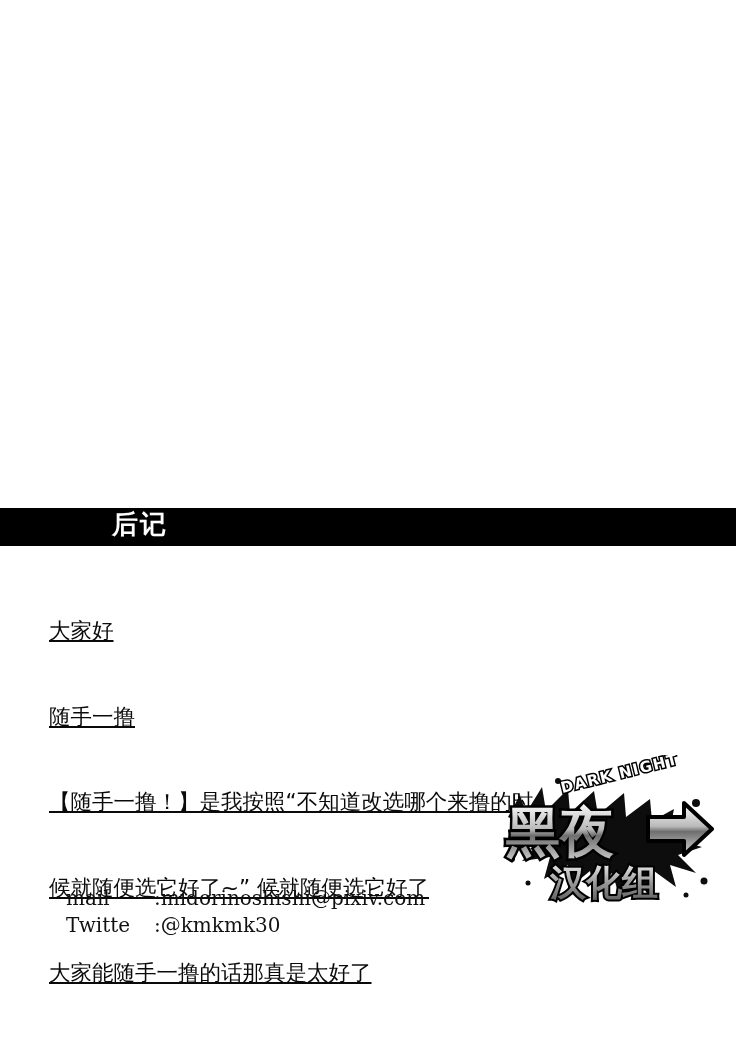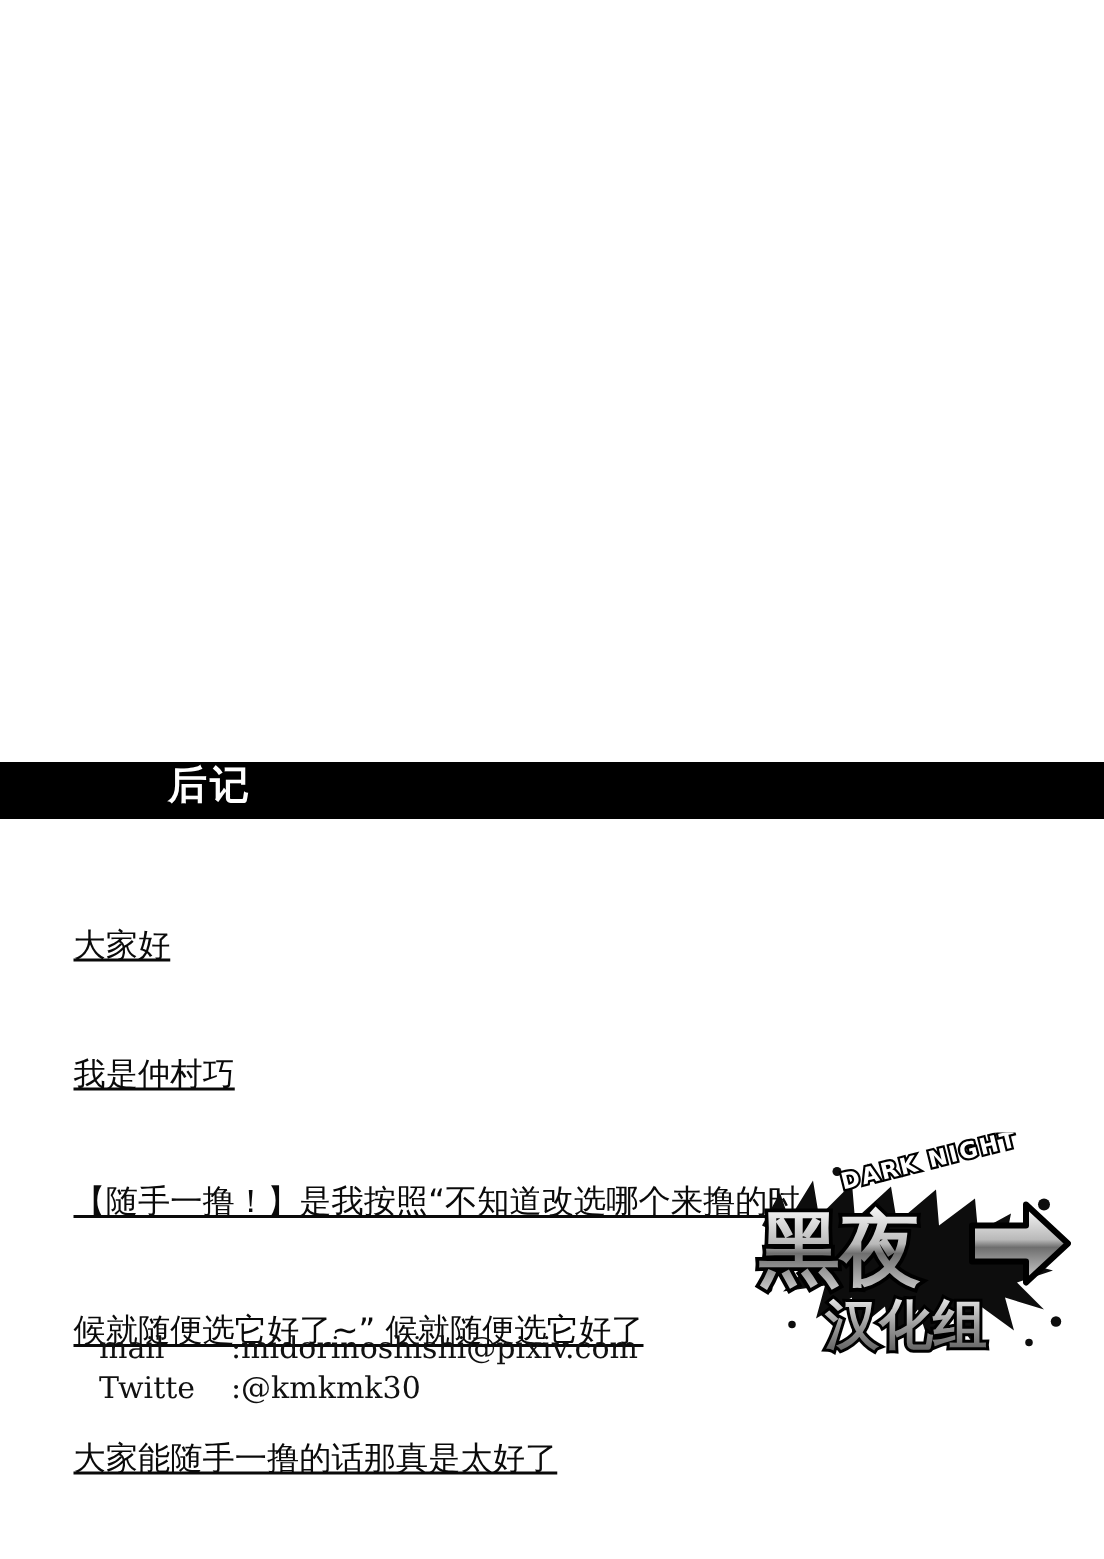--- a/index.html
+++ b/index.html
@@ -109,21 +109,21 @@
 
 <div class="page">
 
   <div class="blank-top"></div>
 
   <div class="header-band"></div>
   <div class="header-title">后记</div>
 
   <div class="afterword">
     <div>大家好</div>
-    <div>我是仲村巧</div>
+    <div>随手一撸</div>
     <div>【随手一撸！】是我按照“不知道改选哪个来撸的时</div>
     <div>候就随便选它好了~” 候就随便选它好了</div>
     <div>大家能随手一撸的话那真是太好了</div>
     
     
     
     
   </div>
 
   <div class="contact">

